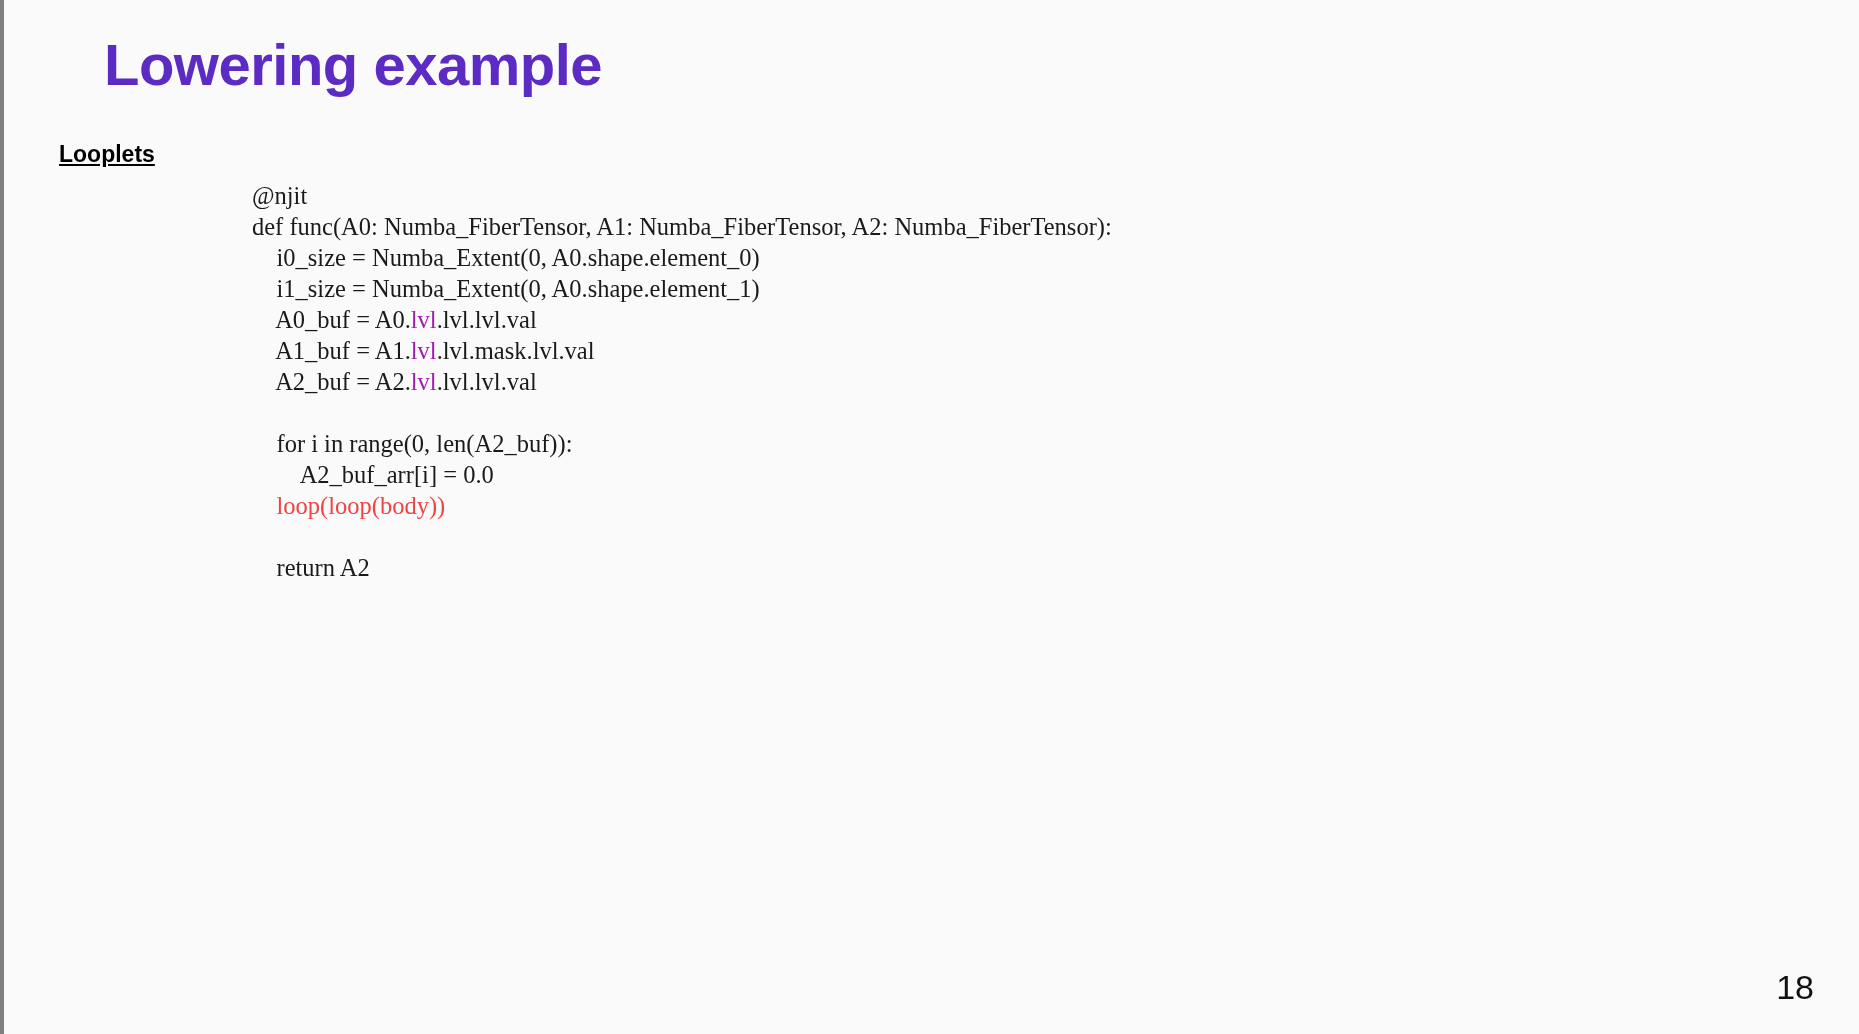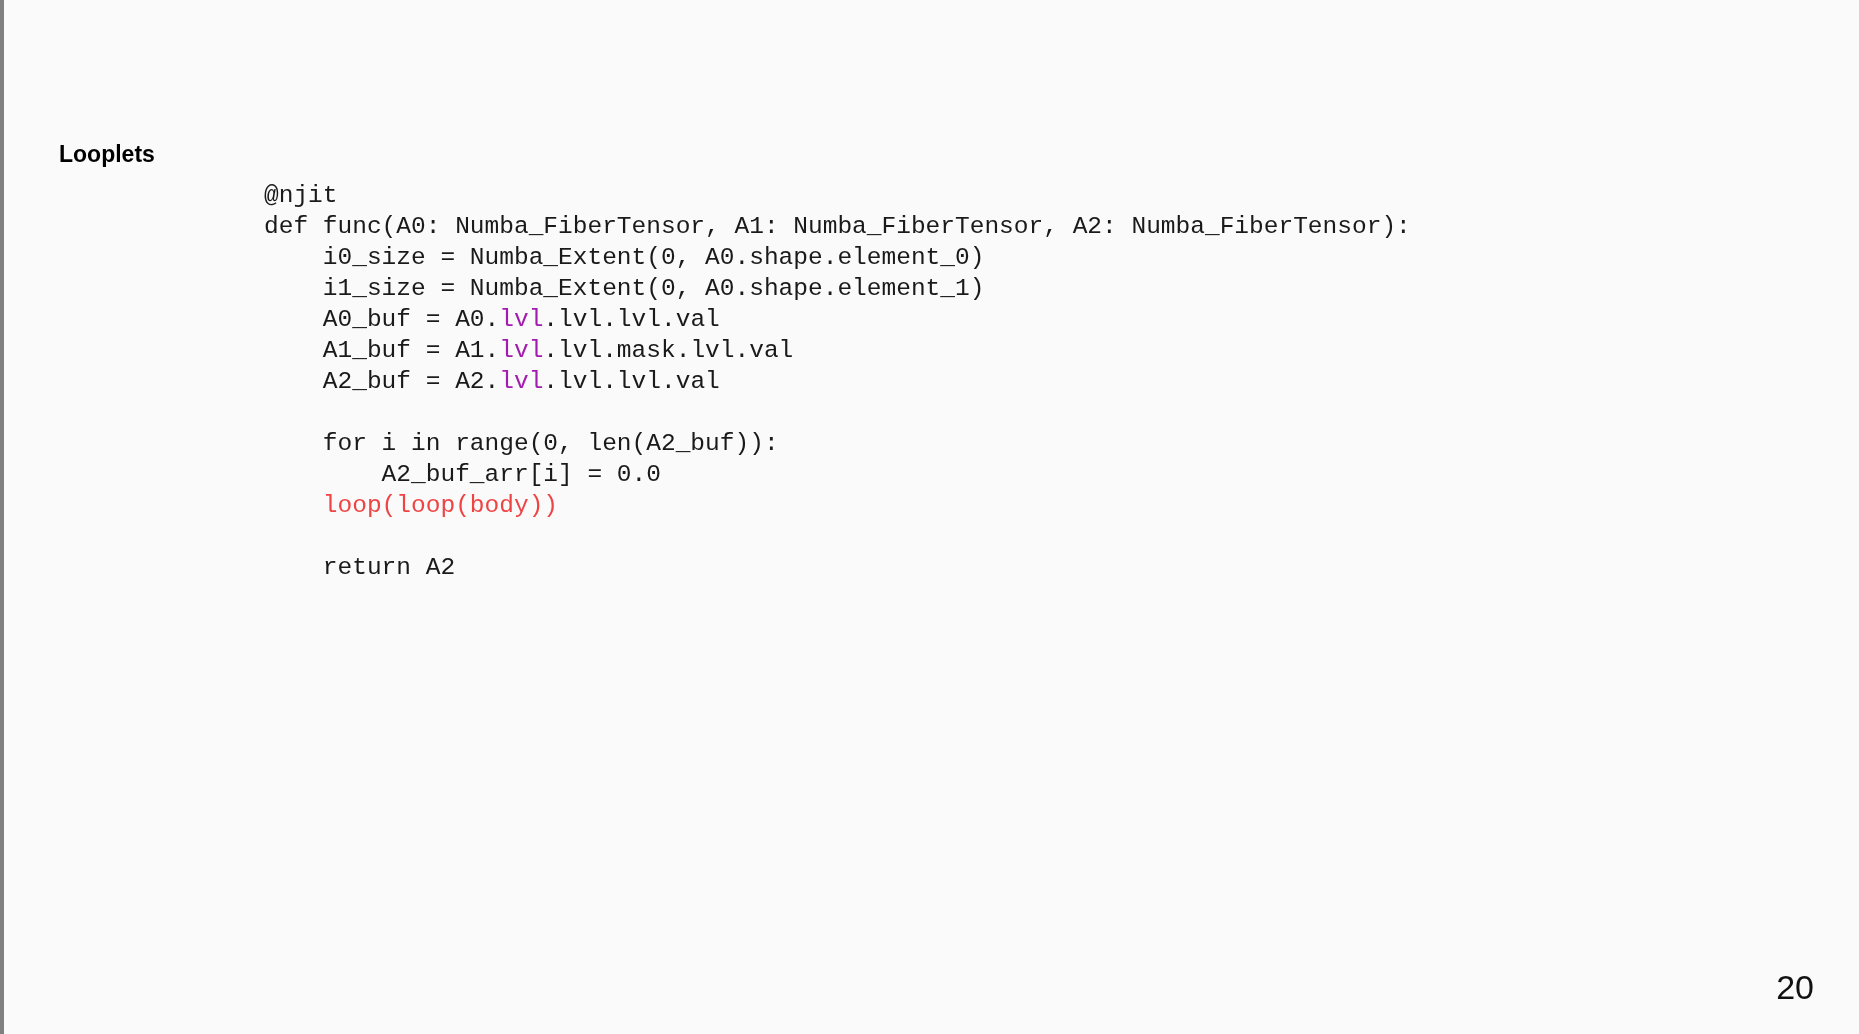--- a/index.html
+++ b/index.html
@@ -34,32 +34,32 @@
     white-space: nowrap;
   }
   .section-label {
     position: absolute;
     left: 55px;
     top: 141px;
     font-size: 23px;
     font-weight: bold;
     color: #000000;
     white-space: nowrap;
+    text-decoration: underline;
   }
   .code-block {
     position: absolute;
     left: 248px;
     top: 180px;
-    font-family: Liberation Mono, monospace;
+    font-family: Liberation Serif, serif;
     font-size: 24.5px;
     line-height: 31px;
     color: #1a1a1a;
     white-space: pre;
     tab-size: 4;
-    margin-left: 12px;
   }
   .code-line {
     white-space: pre;
     min-height: 31px;
   }
   .code-line.blank {
     height: 31px;
   }
   .tok-red {
     color: #a21caf;
@@ -75,20 +75,21 @@
     font-weight: normal;
     color: #111111;
     font-family: "Liberation Sans", sans-serif;
   }
 </style>
 </head>
 <body>
 
 <div class="slide">
 
+  <div class="slide-title">Lowering example</div>
 
   <div class="section-label">Looplets</div>
 
   <div class="code-block"><div class="code-line"><span>@njit</span></div><div class="code-line"><span>def func(A0: Numba_FiberTensor, A1: Numba_FiberTensor, A2: Numba_FiberTensor):</span></div><div class="code-line"><span>    i0_size = Numba_Extent(0, A0.shape.element_0)</span></div><div class="code-line"><span>    i1_size = Numba_Extent(0, A0.shape.element_1)</span></div><div class="code-line"><span>    A0_buf = A0.</span><span class="tok-red">lvl</span><span>.lvl.lvl.val</span></div><div class="code-line"><span>    A1_buf = A1.</span><span class="tok-red">lvl</span><span>.lvl.mask.lvl.val</span></div><div class="code-line"><span>    A2_buf = A2.</span><span class="tok-red">lvl</span><span>.lvl.lvl.val</span></div><div class="code-line blank">&nbsp;</div><div class="code-line"><span>    for i in range(0, len(A2_buf)):</span></div><div class="code-line"><span>        A2_buf_arr[i] = 0.0</span></div><div class="code-line"><span class="tok-blue">    loop(loop(body))</span></div><div class="code-line blank">&nbsp;</div><div class="code-line"><span>    return A2</span></div></div>
 
-  <div class="page-number">20</div>
+  <div class="page-number">18</div>
 
 </div>
 
 </body></html>

